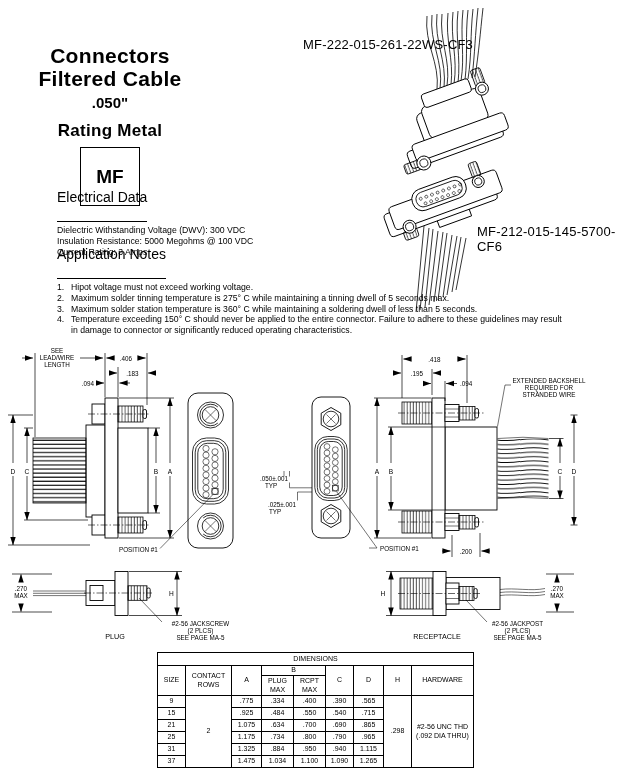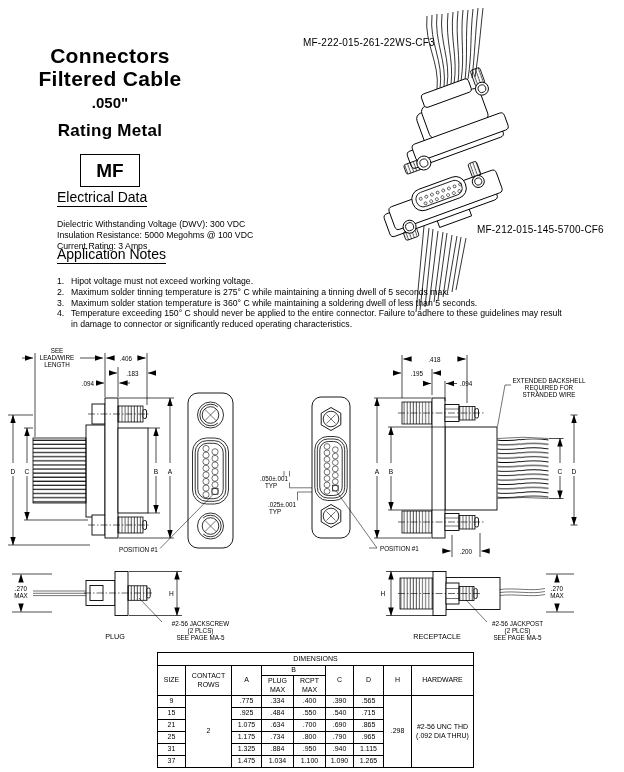--- a/index.html
+++ b/index.html
@@ -5,34 +5,34 @@
   html,body{margin:0;padding:0;background:#fff;}
   #page{position:relative;width:624px;height:772px;background:#fff;overflow:hidden;
         font-family:"Liberation Sans",sans-serif;color:#000;}
   .abs{position:absolute;}
   
   #title-block{left:10px;top:44px;width:200px;text-align:center;}
   .title-line{font-size:21px;font-weight:bold;line-height:23px;letter-spacing:.3px;}
   .pitch-line{font-size:15px;font-weight:bold;margin-top:4px;}
   .contacts-line{font-size:11.5px;font-weight:bold;margin-top:3px;}
   .series-line{font-size:17px;font-weight:bold;margin-top:10px;letter-spacing:.3px;}
-  .mf-box{display:inline-block;border:1.5px solid #000;padding:3px 15px;font-size:19px;
-          font-weight:bold;line-height:25px;margin-top:13px;}
+  .mf-box{display:inline-block;border:1.5px solid #000;padding:16px 15px;font-size:19px;
+          font-weight:bold;line-height:25px;margin-top:6px;}
   
   .section{left:57px;width:540px;}
   #electrical{top:188px;}
   #appnotes{top:245px;}
   .sec-heading{display:inline-block;font-size:14px;border-bottom:1px solid #000;
-               padding-bottom:1px;margin-bottom:12px;}
+               padding-bottom:16px;margin-bottom:3px;}
   .body-line{font-size:8.7px;line-height:11px;}
   .note{display:flex;font-size:8.7px;line-height:10.8px;}
   .note-num{width:14px;flex:none;}
   .note-text{max-width:496px;}
   
-  .part-label{font-size:10px;letter-spacing:.2px;z-index:3;}
+  .part-label{font-size:13px;letter-spacing:.2px;z-index:3;}
   #part-label-plug{left:303px;top:37px;}
   #part-label-receptacle{left:477px;top:224px;}
   
   svg{position:absolute;overflow:visible;}
   .ln{fill:none;stroke:#000;stroke-width:.8;}
   .thin{fill:none;stroke:#000;stroke-width:.55;}
   .fw{fill:#fff;stroke:#000;stroke-width:.9;}
   .dash{fill:none;stroke:#000;stroke-width:.6;stroke-dasharray:7 2 1.5 2;}
   .dim{fill:none;stroke:#000;stroke-width:.7;}
   text{fill:#000;font-family:"Liberation Sans",sans-serif;}

